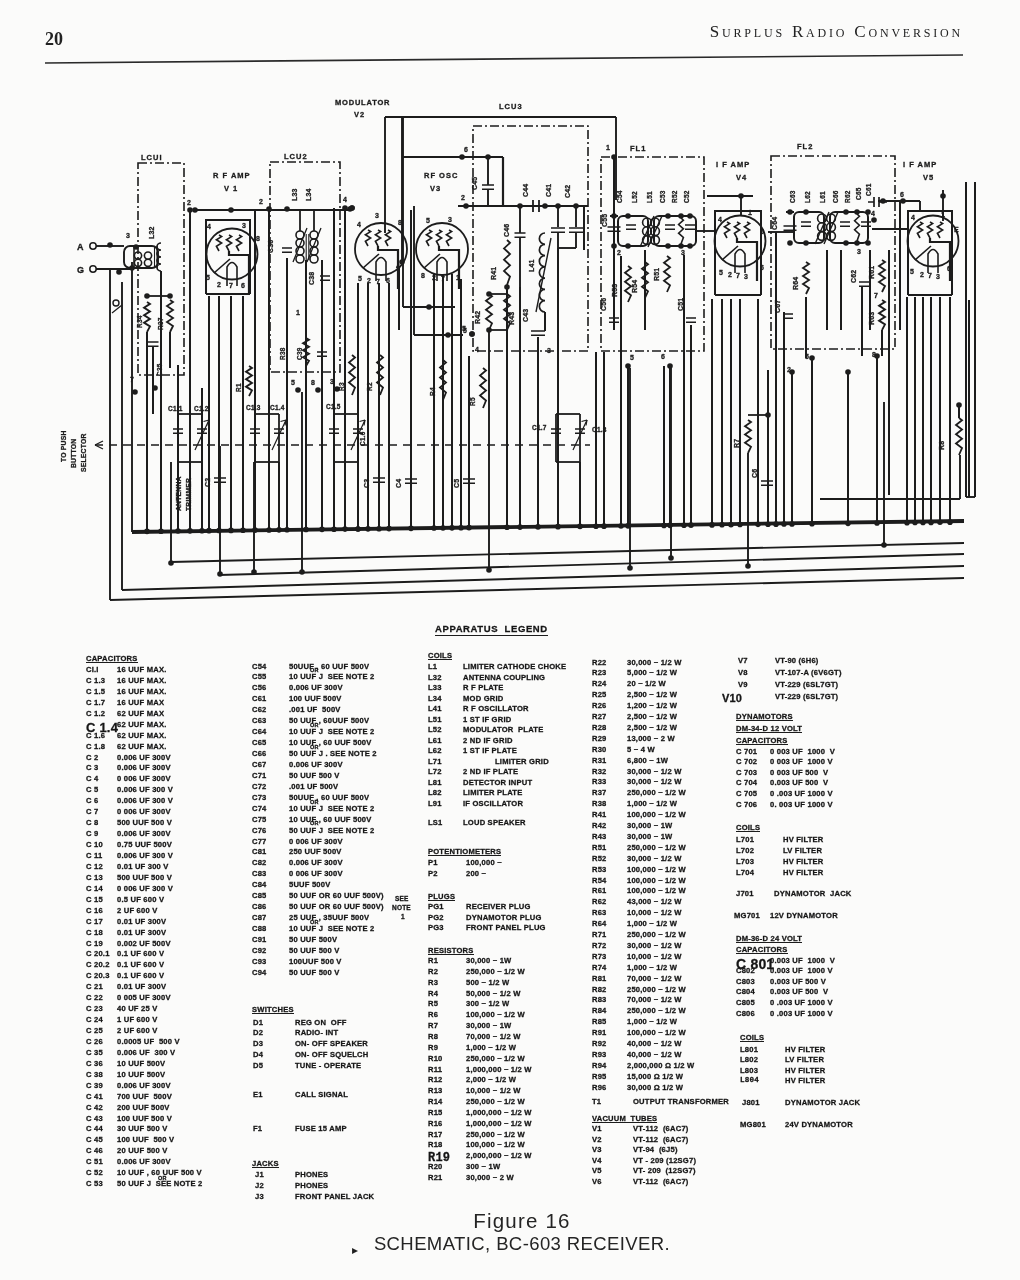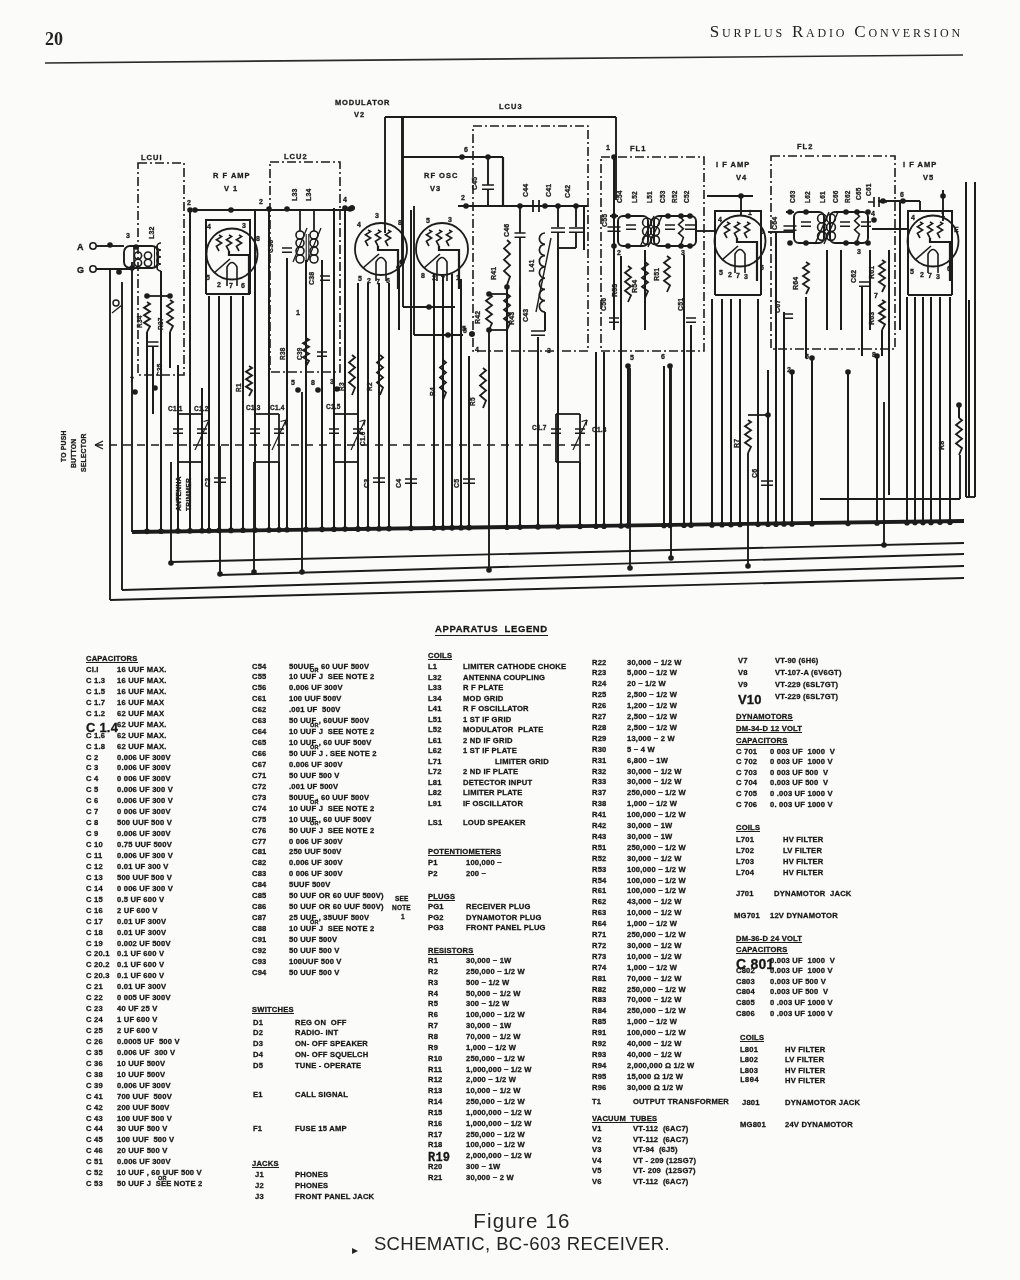--- a/index.html
+++ b/index.html
@@ -977,21 +977,21 @@
 <div class="lg" style="left:592px;top:1167.4px;font-size:7.6px;">V5</div>
 <div class="lg" style="left:633px;top:1167.4px;font-size:7.6px;">VT- 209  (12SG7)</div>
 <div class="lg" style="left:592px;top:1178.0px;font-size:7.6px;">V6</div>
 <div class="lg" style="left:633px;top:1178.0px;font-size:7.6px;">VT-112  (6AC7)</div>
 <div class="lg" style="left:738px;top:656.5px;font-size:7.6px;">V7</div>
 <div class="lg" style="left:775px;top:656.5px;font-size:7.6px;">VT-90 (6H6)</div>
 <div class="lg" style="left:738px;top:668.8px;font-size:7.6px;">V8</div>
 <div class="lg" style="left:775px;top:668.8px;font-size:7.6px;">VT-107-A (6V6GT)</div>
 <div class="lg" style="left:738px;top:681.1px;font-size:7.6px;">V9</div>
 <div class="lg" style="left:775px;top:681.1px;font-size:7.6px;">VT-229 (6SL7GT)</div>
-<div class="lg" style="left:738px;top:693.4px;font-size:13px;">V10</div>
+<div class="lg" style="left:722px;top:693.4px;font-size:11px;">V10</div>
 <div class="lg" style="left:775px;top:693.4px;font-size:7.6px;">VT-229 (6SL7GT)</div>
 <div class="lg" style="left:736px;top:712.5px;font-size:7.6px;border-bottom:1.1px solid #1c1c1c;">DYNAMOTORS</div>
 <div class="lg" style="left:736px;top:724.5px;font-size:7.6px;border-bottom:1.1px solid #1c1c1c;">DM-34-D 12 VOLT</div>
 <div class="lg" style="left:736px;top:736.5px;font-size:7.6px;border-bottom:1.1px solid #1c1c1c;">CAPACITORS</div>
 <div class="lg" style="left:736px;top:747.5px;font-size:7.6px;">C 701</div>
 <div class="lg" style="left:770px;top:747.5px;font-size:7.6px;">0 003 UF  1000  V</div>
 <div class="lg" style="left:736px;top:758.1px;font-size:7.6px;">C 702</div>
 <div class="lg" style="left:770px;top:758.1px;font-size:7.6px;">0 003 UF  1000 V</div>
 <div class="lg" style="left:736px;top:768.7px;font-size:7.6px;">C 703</div>
 <div class="lg" style="left:770px;top:768.7px;font-size:7.6px;">0 003 UF 500  V</div>

